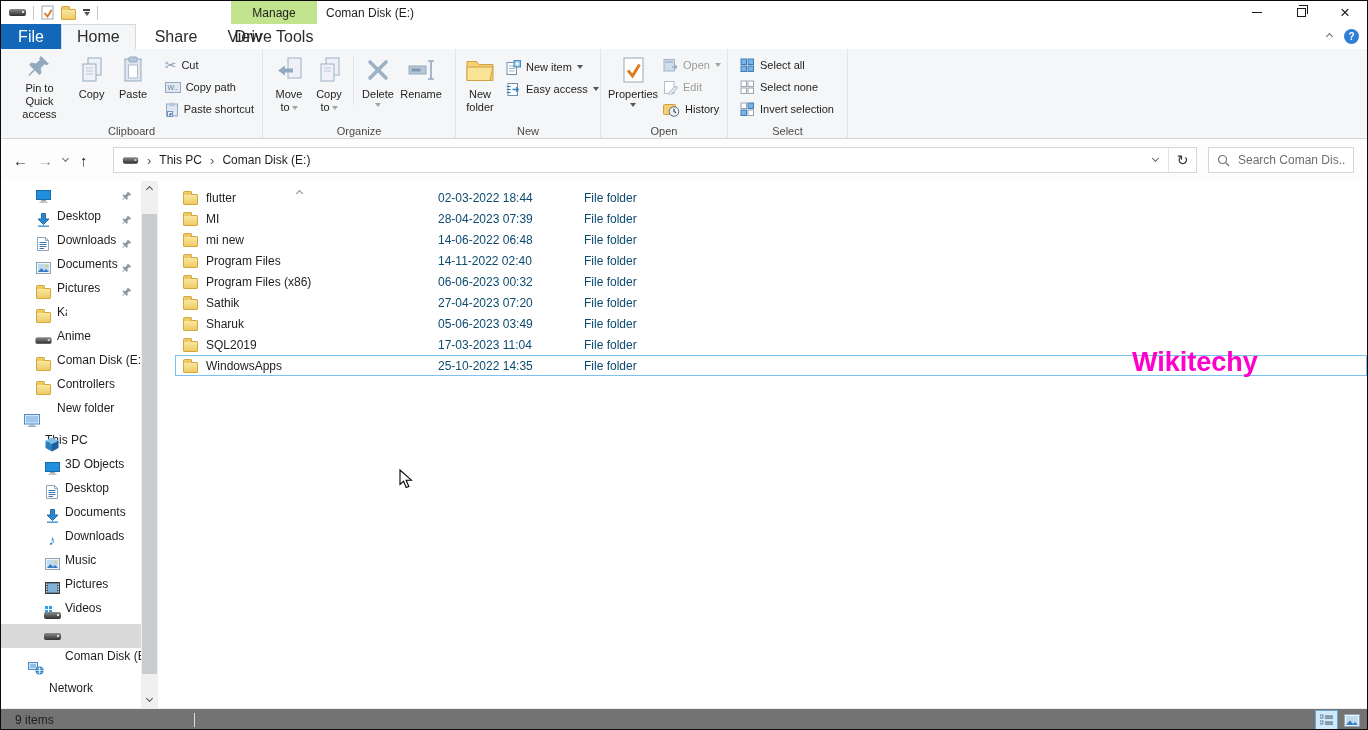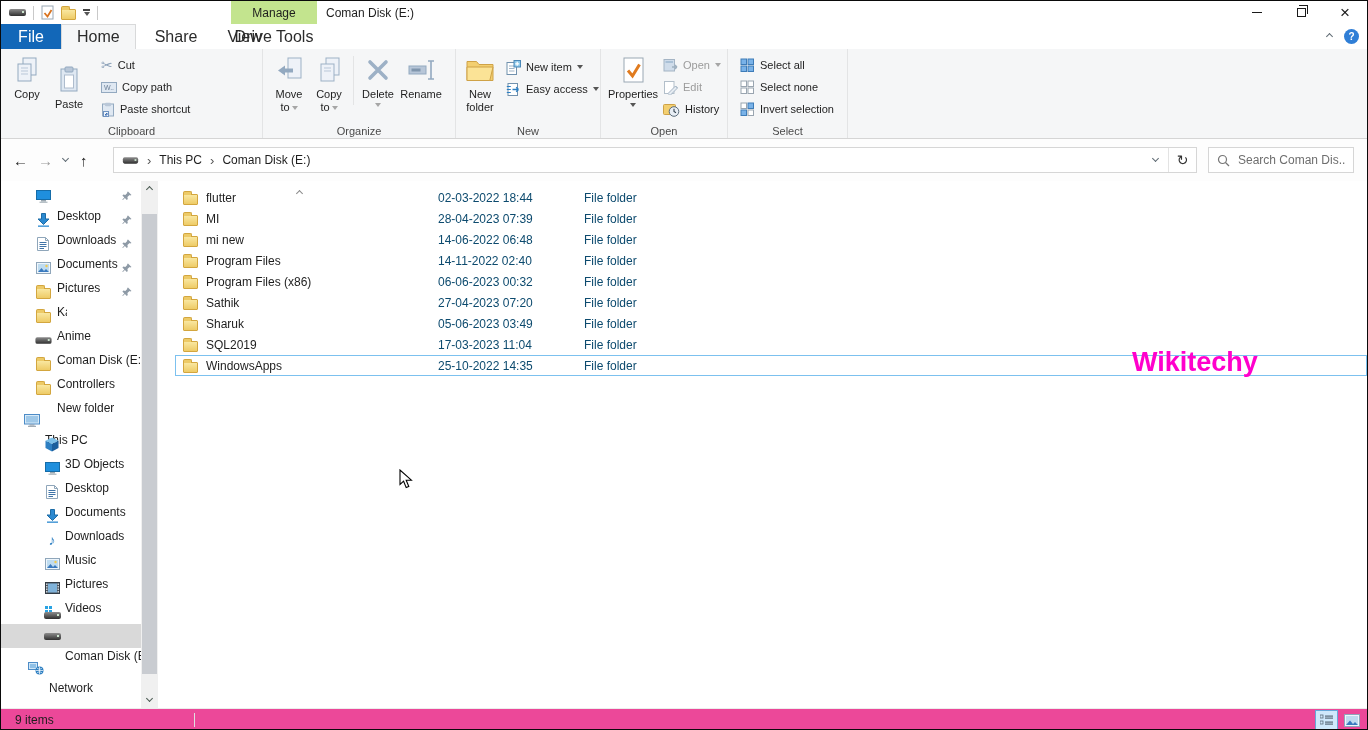--- a/index.html
+++ b/index.html
@@ -88,21 +88,21 @@
   .sortchev { position:absolute; left:138px; top:1px; }
   .rows { margin-left:16px; margin-top:6px; }
   .frow { display:grid; grid-template-columns:262px 146px 120px 69px; height:21px; align-items:center; font-size:12px; border:1px solid transparent; }
   .frow .nm { display:flex; align-items:center; gap:8px; padding-left:7px; color:#1e1e1e; }
   .frow .dt, .frow .tp, .frow .sz { color:#0c4a6e; }
   .frow.selected { border-color:#7cc1ef; }
   .watermark { position:absolute; left:973px; top:166px; font-size:27px; font-weight:bold; }
   .cursor { position:absolute; left:240px; top:288px; }
 
   
-  .statusbar { position:relative; height:23px; background:#ec4899; border-top:1px solid #ececec; display:flex; align-items:center; font-size:12px; color:#1e1e1e; }
+  .statusbar { position:relative; height:23px; background:#737373; border-top:1px solid #ececec; display:flex; align-items:center; font-size:12px; color:#1e1e1e; }
   .status-count { padding-left:14px; }
   .status-sep { position:absolute; left:193px; top:4px; bottom:4px; width:1px; background:#e0e0e0; }
   .viewtoggles { position:absolute; right:4px; top:1px; display:flex; gap:2px; }
   .vbtn { width:23px; height:20px; display:flex; align-items:center; justify-content:center; }
   .vbtn.sel { background:#cfe8fb; border:1px solid #66a7d8; }
 
   svg { display:block; }
 </style>
 </head>
 <body>
@@ -150,35 +150,44 @@
     <div class="tabrow-right">
       <span class="chev up"></span>
       <span class="help-circle">?</span>
     </div>
   </div>
 
   <div class="ribbon">
 
     <div class="rgroup" style="width:262px;">
       <div class="rgroup-content">
+        <div class="bigbtn" style="width:66px;">
+          <span class="ic">
+            <svg width="24" height="26" viewBox="0 0 24 26">
+                <path d="M14 2 l8 8 -3 1.2 -1.2-1.2 -4.2 4.2 1 4.6 -2.2 2.2 -4.6-4.6 -5.6 5.6 -1-1 5.6-5.6 -4.6-4.6 2.2-2.2 4.6 1 4.2-4.2 -1.2-1.2z" fill="#93a9c0"></path>
+              </svg>
+          </span>
+          <span>Pin to Quick</span>
+          <span>access</span>
+        </div>
         <div class="bigbtn" style="width:40px;">
           <span class="ic">
             <svg width="24" height="28" viewBox="0 0 24 28">
                 <rect x="8" y="2" width="13" height="17" fill="#eef2f8" stroke="#93a9c0"></rect>
                 <rect x="3" y="8" width="13" height="17" fill="#eef2f8" stroke="#93a9c0"></rect>
                 <g stroke="#b9c7d8">
                   <line x1="6" y1="12" x2="13" y2="12"></line>
                   <line x1="6" y1="15" x2="13" y2="15"></line>
                   <line x1="6" y1="18" x2="13" y2="18"></line>
                 </g>
               </svg>
           </span>
           <span>Copy</span>
         </div>
-        <div class="bigbtn" style="width:44px;justify-content:center;">
+        <div class="bigbtn" style="width:44px;">
           <span class="ic">
             <svg width="22" height="28" viewBox="0 0 22 28">
                 <rect x="3" y="3" width="16" height="22" fill="#dfe8f2" stroke="#93a9c0"></rect>
                 <rect x="7" y="1" width="8" height="5" rx="1" fill="#b9c7d8" stroke="#93a9c0"></rect>
                 <rect x="6.5" y="9" width="9" height="13" fill="#fff" stroke="#aebccd"></rect>
               </svg>
           </span>
           <span>Paste</span>
         </div>
         <div class="smallcol" style="margin-left:6px;">

